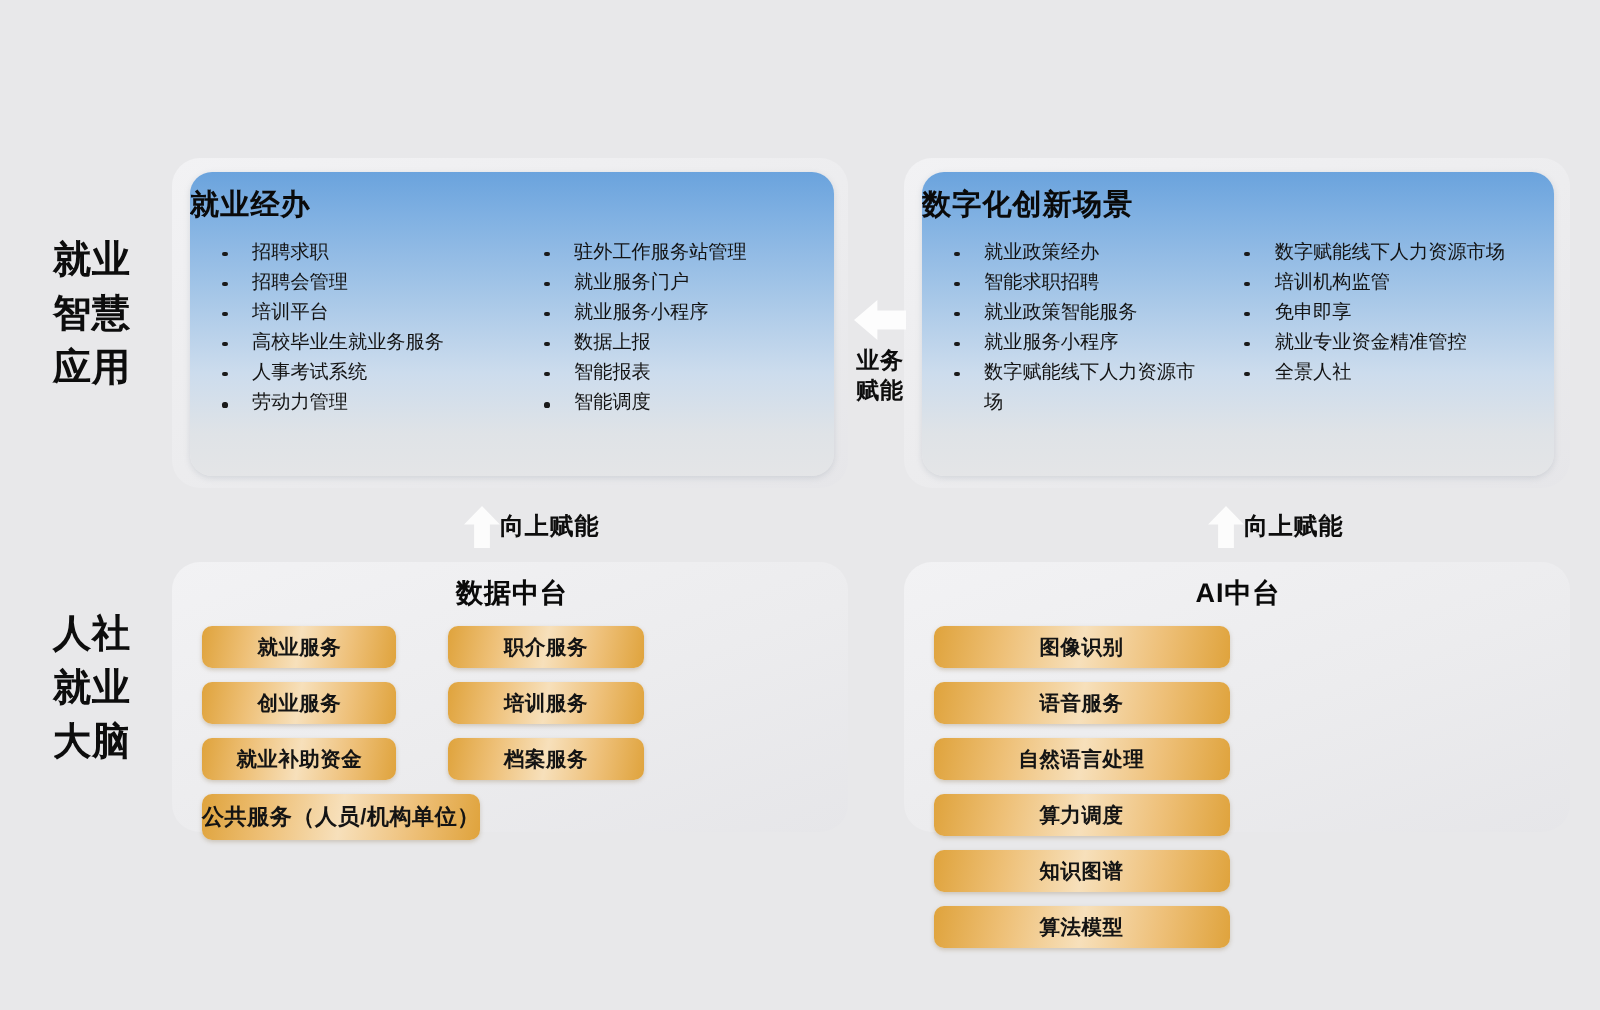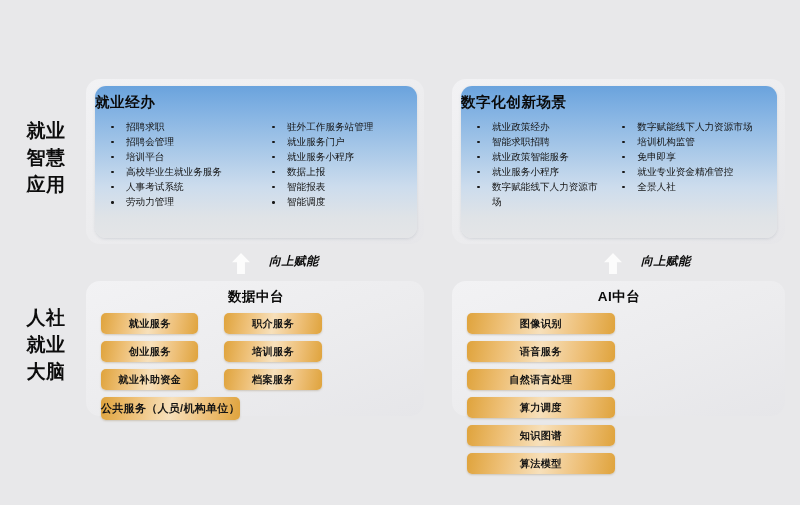--- a/index.html
+++ b/index.html
@@ -135,22 +135,22 @@
     font-weight: bold;
     line-height: 1.28;
     color: #0d0d0d;
     letter-spacing: 0.4px;
   }
 
   
   .up-group {
     position: absolute;
     display: flex;
-    gap: 19px;
-    font-style: italic;
+    align-items: center;
+    gap: 0;
   }
   #up-left  { left: 232px; top: 253px; }
   #up-right { left: 604px; top: 253px; }
   .arrow-up {
     width: 18px;
     height: 21px;
     background: #fcfcfc;
     filter: drop-shadow(0 1px 1px rgba(140,150,165,0.45));
     clip-path: polygon(50% 0%, 100% 44%, 72% 44%, 72% 100%, 28% 100%, 28% 44%, 0% 44%);
   }
@@ -275,20 +275,27 @@
           <li class="wrapped">数字赋能线下人力资源市场</li>
           <li>培训机构监管</li>
           <li>免申即享</li>
           <li>就业专业资金精准管控</li>
           <li>全景人社</li>
         </ul>
       </div>
     </div>
   </div>
 
+  <div id="biz-empower-group">
+    <div class="arrow-left"></div>
+    <div class="side-label">
+        <div>业务</div>
+        <div>赋能</div>
+      </div>
+  </div>
 
   <div class="up-group" id="up-left">
     <div class="arrow-up"></div>
     <div class="up-label">向上赋能</div>
   </div>
 
   <div class="up-group" id="up-right">
     <div class="arrow-up"></div>
     <div class="up-label">向上赋能</div>
   </div>

